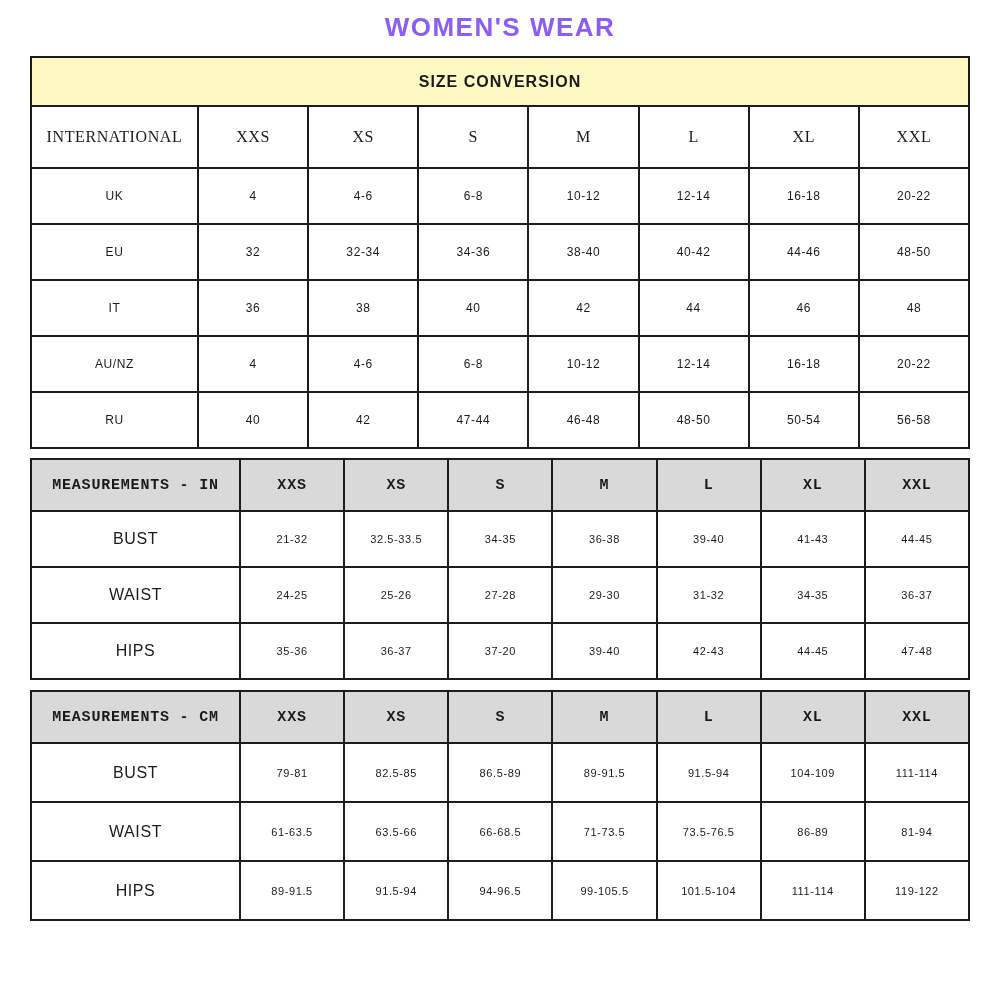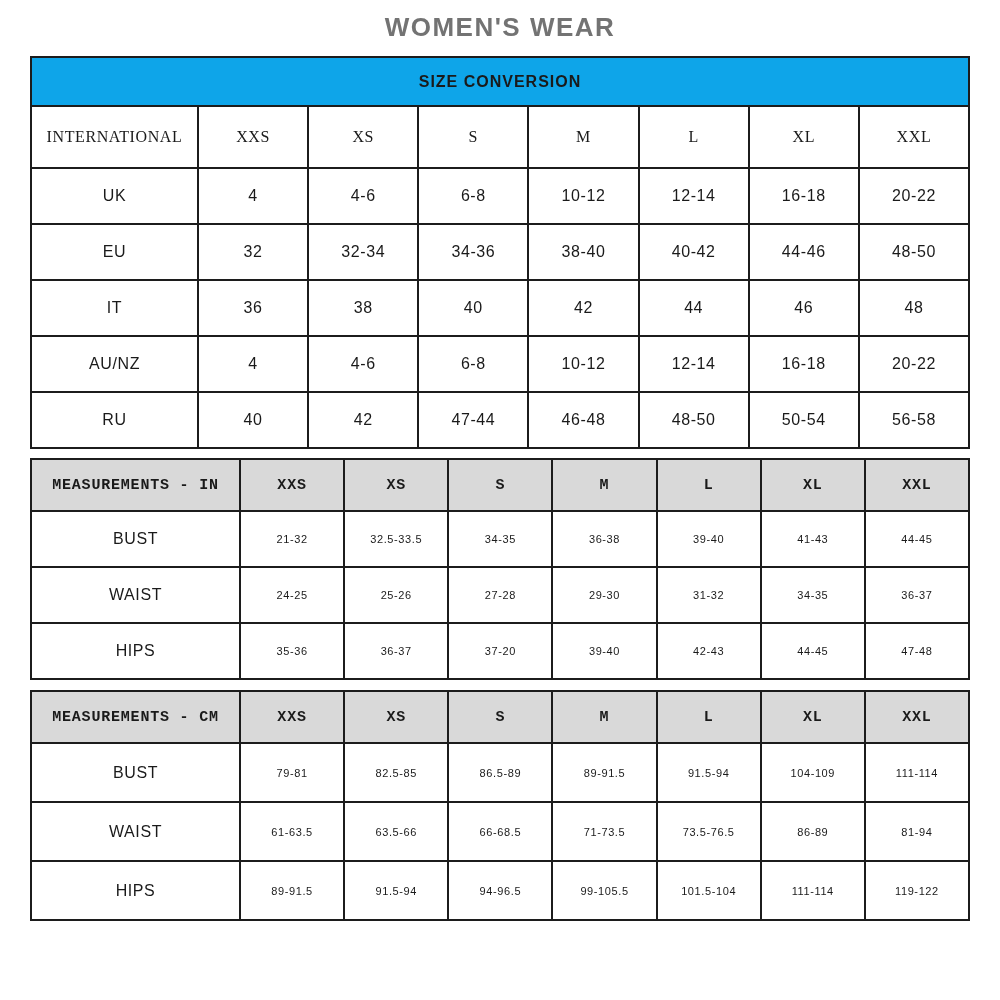--- a/index.html
+++ b/index.html
@@ -17,55 +17,55 @@
     width: 1000px;
     height: 1000px;
     padding: 12px 30px 0 30px;
   }
   .title {
     text-align: center;
     font-size: 26px;
     font-weight: 700;
     letter-spacing: 1.5px;
     margin: 0 0 13px 0;
-    color: #737373;
+    color: #8b5cf6;
   }
   table {
     border-collapse: collapse;
     width: 940px;
     table-layout: fixed;
   }
   th, td {
     border: 2px solid #1c1c1c;
     text-align: center;
     vertical-align: middle;
     font-weight: 400;
     letter-spacing: 0.6px;
     padding: 0;
     overflow: hidden;
   }
   
   .t1 { margin-bottom: 9px; }
   .t1 .caption-cell {
     height: 47px;
-    background: #0ea5e9;
+    background: #fef9c3;
     font-weight: 700;
     font-size: 16px;
     letter-spacing: 1px;
   }
   .t1 .cols-row th {
     height: 60px;
     font-size: 16px;
     background: #ffffff;
     font-weight: 400;
     font-family: Liberation Serif, serif;
   }
   .t1 tbody th, .t1 tbody td {
     height: 54px;
-    font-size: 16px;
+    font-size: 12px;
     text-align: center;
   }
   
   .t2 { margin-bottom: 10px; }
   .t2 .hdr-row th, .t3 .hdr-row th {
     height: 50px;
     background: #d9d9d9;
     font-weight: 700;
     font-size: 15px;
     letter-spacing: 0.8px;

